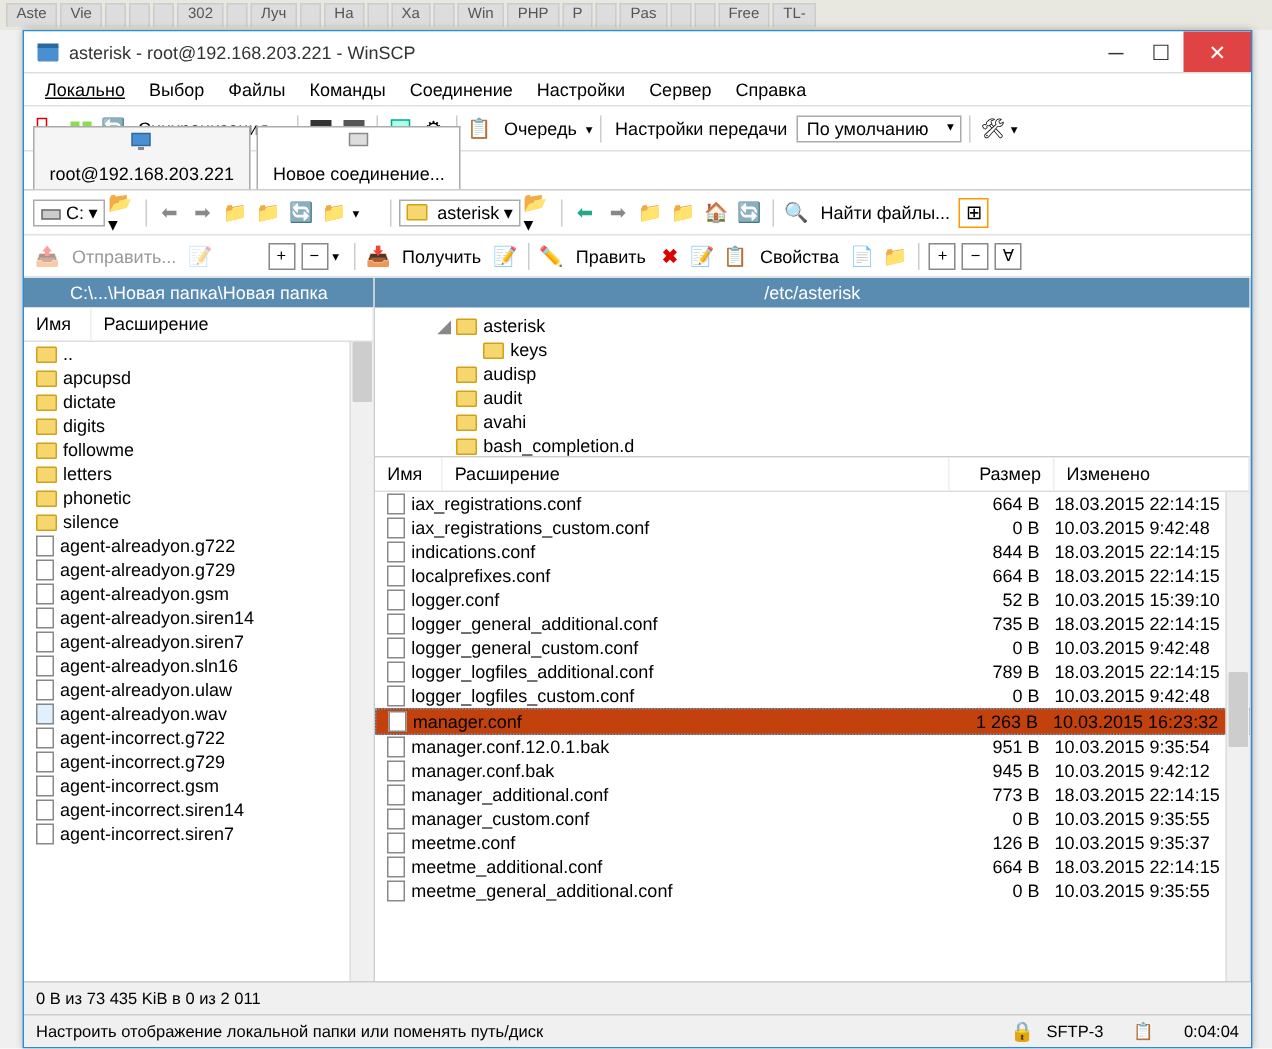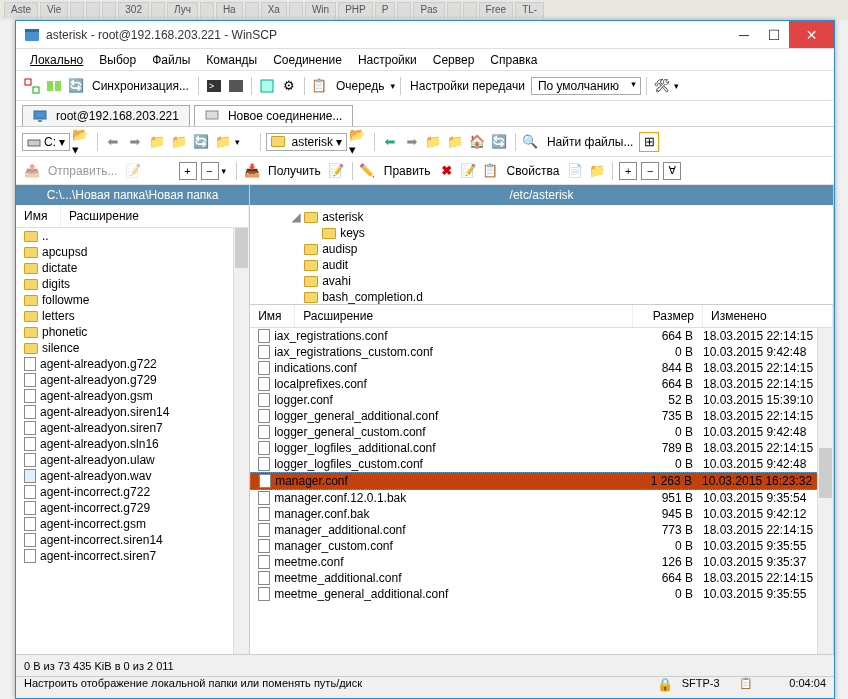--- a/index.html
+++ b/index.html
@@ -16,21 +16,21 @@
 .menubar { height: 22px; display: flex; align-items: center; padding: 0 6px; gap: 0; border-bottom: 1px solid #e0e0e0; }
 .menubar span { padding: 2px 8px; }
 .menubar span u { text-decoration: underline; }
 .toolbar { height: 30px; display: flex; align-items: center; padding: 2px 6px; gap: 2px; border-bottom: 1px solid #e0e0e0; }
 .tb-icon { width: 20px; height: 20px; display: inline-flex; align-items: center; justify-content: center; font-size: 13px; }
 .tb-sep { width: 1px; height: 18px; background: #ccc; margin: 0 3px; }
 .tb-text { padding: 2px 4px; }
 .tb-dd { border: 1px solid #aaa; padding: 1px 18px 1px 6px; position: relative; min-width: 110px; }
 .tb-dd::after { content: "▾"; position: absolute; right: 4px; font-size: 9px; }
 .session-tabs { height: 26px; display: flex; align-items: flex-end; padding: 0 6px; gap: 4px; border-bottom: 1px solid #ccc; }
-.s-tab { border: 1px solid #aaa; border-bottom: none; padding: 3px 10px; background: #fff; display: flex; align-items: center; gap: 9px; }
+.s-tab { border: 1px solid #aaa; border-bottom: none; padding: 3px 10px; background: #fff; display: flex; align-items: center; gap: 9px; flex-direction: column; }
 .s-tab.active { background: #f5f5f5; }
 .nav-toolbar { height: 30px; display: flex; align-items: center; padding: 2px 6px; gap: 2px; border-bottom: 1px solid #e0e0e0; }
 .drive-sel { border: 1px solid #aaa; padding: 1px 4px; display: flex; align-items: center; gap: 3px; }
 .folder-sel { border: 1px solid #aaa; padding: 1px 4px; min-width: 70px; display: flex; align-items: center; gap: 3px; }
 .action-toolbar { height: 28px; display: flex; align-items: center; padding: 2px 6px; gap: 2px; border-bottom: 1px solid #e0e0e0; }
 .panes { flex: 1; display: flex; overflow: hidden; }
 .pane { flex: 1; display: flex; flex-direction: column; border-right: 1px solid #ccc; overflow: hidden; }
 .pane.right { flex: 2.5; }
 .pane-path { background: #5a8bb0; color: #fff; padding: 3px 8px; font-size: 12px; text-align: center; }
 .pane-header { display: flex; border-bottom: 1px solid #ddd; background: #fff; }
@@ -44,21 +44,21 @@
 .file-row.sel { background: #c2410c; border: 1px dotted #5aa0d0; }
 .file-icon { width: 12px; height: 14px; background: #fff; border: 1px solid #888; margin-right: 4px; flex-shrink: 0; position: relative; }
 .file-icon.audio { background: #e0f0ff; }
 .file-name { flex: 1; white-space: nowrap; overflow: hidden; }
 .file-size { width: 70px; text-align: right; padding-right: 10px; }
 .file-date { width: 130px; }
 .right-files { flex: 1; display: flex; flex-direction: column; overflow: hidden; }
 .scrollbar-v { position: absolute; right: 0; top: 0; bottom: 0; width: 16px; background: #f0f0f0; border-left: 1px solid #ddd; }
 .scrollbar-v .thumb { position: absolute; left: 1px; right: 1px; background: #cdcdcd; border-radius: 1px; }
 .statusbar { height: 22px; border-top: 1px solid #ccc; display: flex; align-items: center; padding: 0 8px; font-size: 11px; background: #f0f0f0; }
-.hintbar { height: 22px; border-top: 1px solid #ccc; display: flex; padding: 0 8px; font-size: 11px; background: #f0f0f0; }
+.hintbar { height: 22px; border-top: 1px solid #ccc; display: flex; align-items: center; padding: 0 8px; font-size: 11px; background: #f0f0f0; }
 .hintbar .spacer { flex: 1; }
 .lock { color: #d4a017; font-size: 13px; margin: 0 8px; }
 .sq-btn { width: 18px; height: 18px; border: 1px solid #888; display: inline-flex; align-items: center; justify-content: center; font-size: 11px; background: #fff; margin: 0 1px; }
 </style>
 </head>
 <body>
 
 <div class="bg-tabs" id="bg-tabs">
     <div class="bg-tab">Aste</div>
     <div class="bg-tab">Vie</div>
@@ -486,15 +486,15 @@
 
   <div class="statusbar">
     <span>0 B из 73 435 KiB в 0 из 2 011</span>
   </div>
   <div class="hintbar">
     <span>Настроить отображение локальной папки или поменять путь/диск</span>
     <span class="spacer"></span>
     <span class="lock">🔒</span>
     <span style="margin-right:20px">SFTP-3</span>
     <span>📋</span>
-    <span style="margin-left:36px">0:04:04</span>
+    <span style="margin-left:20px">0:04:04</span>
   </div>
 </div>
 
 </body></html>

